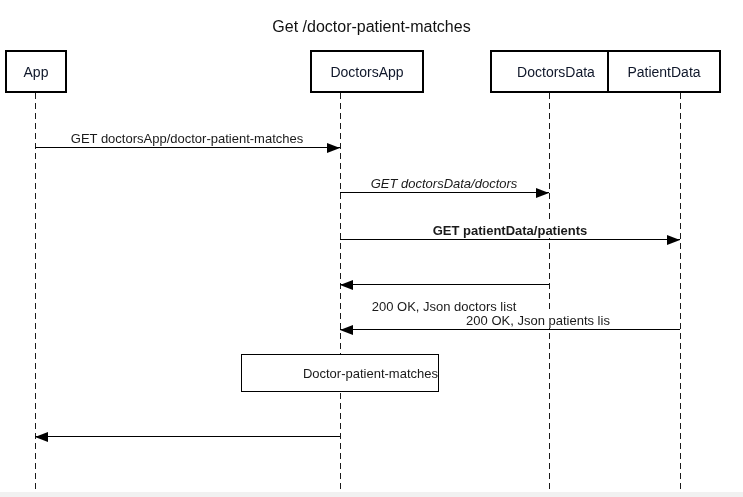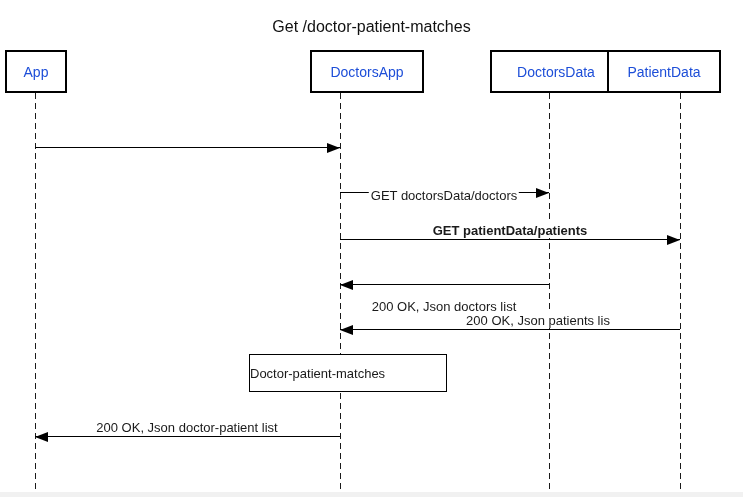--- a/index.html
+++ b/index.html
@@ -37,21 +37,21 @@
     position: absolute;
     top: 50px;
     height: 43px;
     box-sizing: border-box;
     border: 2px solid #000000;
     background: #ffffff;
     display: flex;
     align-items: center;
     justify-content: center;
     font-size: 14px;
-    color: #1d4ed8;
+    color: #0f172a;
   }
   .msg-line {
     position: absolute;
     height: 1px;
     background: #000000;
   }
   .head-right {
     position: absolute;
     width: 0;
     height: 0;
@@ -71,30 +71,30 @@
     position: absolute;
     transform: translateX(-50%);
     white-space: nowrap;
     font-size: 13px;
     color: #1a1a1a;
     background: #ffffff;
     padding: 0 2px;
   }
   .activity-box {
     position: absolute;
-    left: 249px;
+    left: 241px;
     top: 354px;
     width: 198px;
     height: 38px;
     box-sizing: border-box;
     border: 1px solid #000000;
     background: #ffffff;
     display: flex;
     align-items: center;
-    justify-content: flex-start;
+    justify-content: flex-end;
     font-size: 13px;
     color: #1a1a1a;
     z-index: 2;
   }
   .h-scrollbar {
     position: absolute;
     left: 0;
     top: 492px;
     width: 743px;
     height: 5px;
@@ -121,40 +121,40 @@
   </div>
   <div class="participant" style="left:490px; width:132px;">
     <span>DoctorsData</span>
   </div>
   <div class="participant" style="left:607px; width:114px;">
     <span>PatientData</span>
   </div>
 
   <div class="msg-line" style="left:35px;  top:147px; width:305px;"></div>
   <div class="head-right" style="left:327px; top:143px;"></div>
+  <div class="msg-label" style="left:187px; top:131px;">GET doctorsApp/doctor-patient-matches</div>
 
   <div class="msg-line" style="left:340px; top:192px; width:209px;"></div>
   <div class="head-right" style="left:536px; top:188px;"></div>
-  <div class="msg-label" style="left:444px; top:188px;">GET doctorsData/doctors</div>
+  <div class="msg-label" style="left:444px; top:176px;font-style:italic;">GET doctorsData/doctors</div>
 
   <div class="msg-line" style="left:340px; top:239px; width:340px;"></div>
   <div class="head-right" style="left:667px; top:235px;"></div>
   <div class="msg-label" style="left:510px; top:223px;font-weight:bold;">GET patientData/patients</div>
 
   <div class="msg-line" style="left:340px; top:284px; width:209px;"></div>
   <div class="head-left" style="left:340px; top:280px;"></div>
   <div class="msg-label" style="left:444px; top:268px;margin-top:31px;">200 OK, Json doctors list</div>
 
   <div class="msg-line" style="left:340px; top:329px; width:340px;"></div>
   <div class="head-left" style="left:340px; top:325px;"></div>
   <div class="msg-label" style="left:510px; top:313px;margin-left:28px;">200 OK, Json patients lis</div>
 
   <div class="activity-box">
     <span>Doctor-patient-matches</span>
   </div>
 
   <div class="msg-line" style="left:35px; top:436px; width:305px;"></div>
   <div class="head-left" style="left:35px; top:432px;"></div>
-  <div class="msg-label" style="left:187px; top:420px;">200 OK, Json doctor-patient list</div>
 
   <div class="h-scrollbar"></div>
 
 </div>
 
 </body></html>

